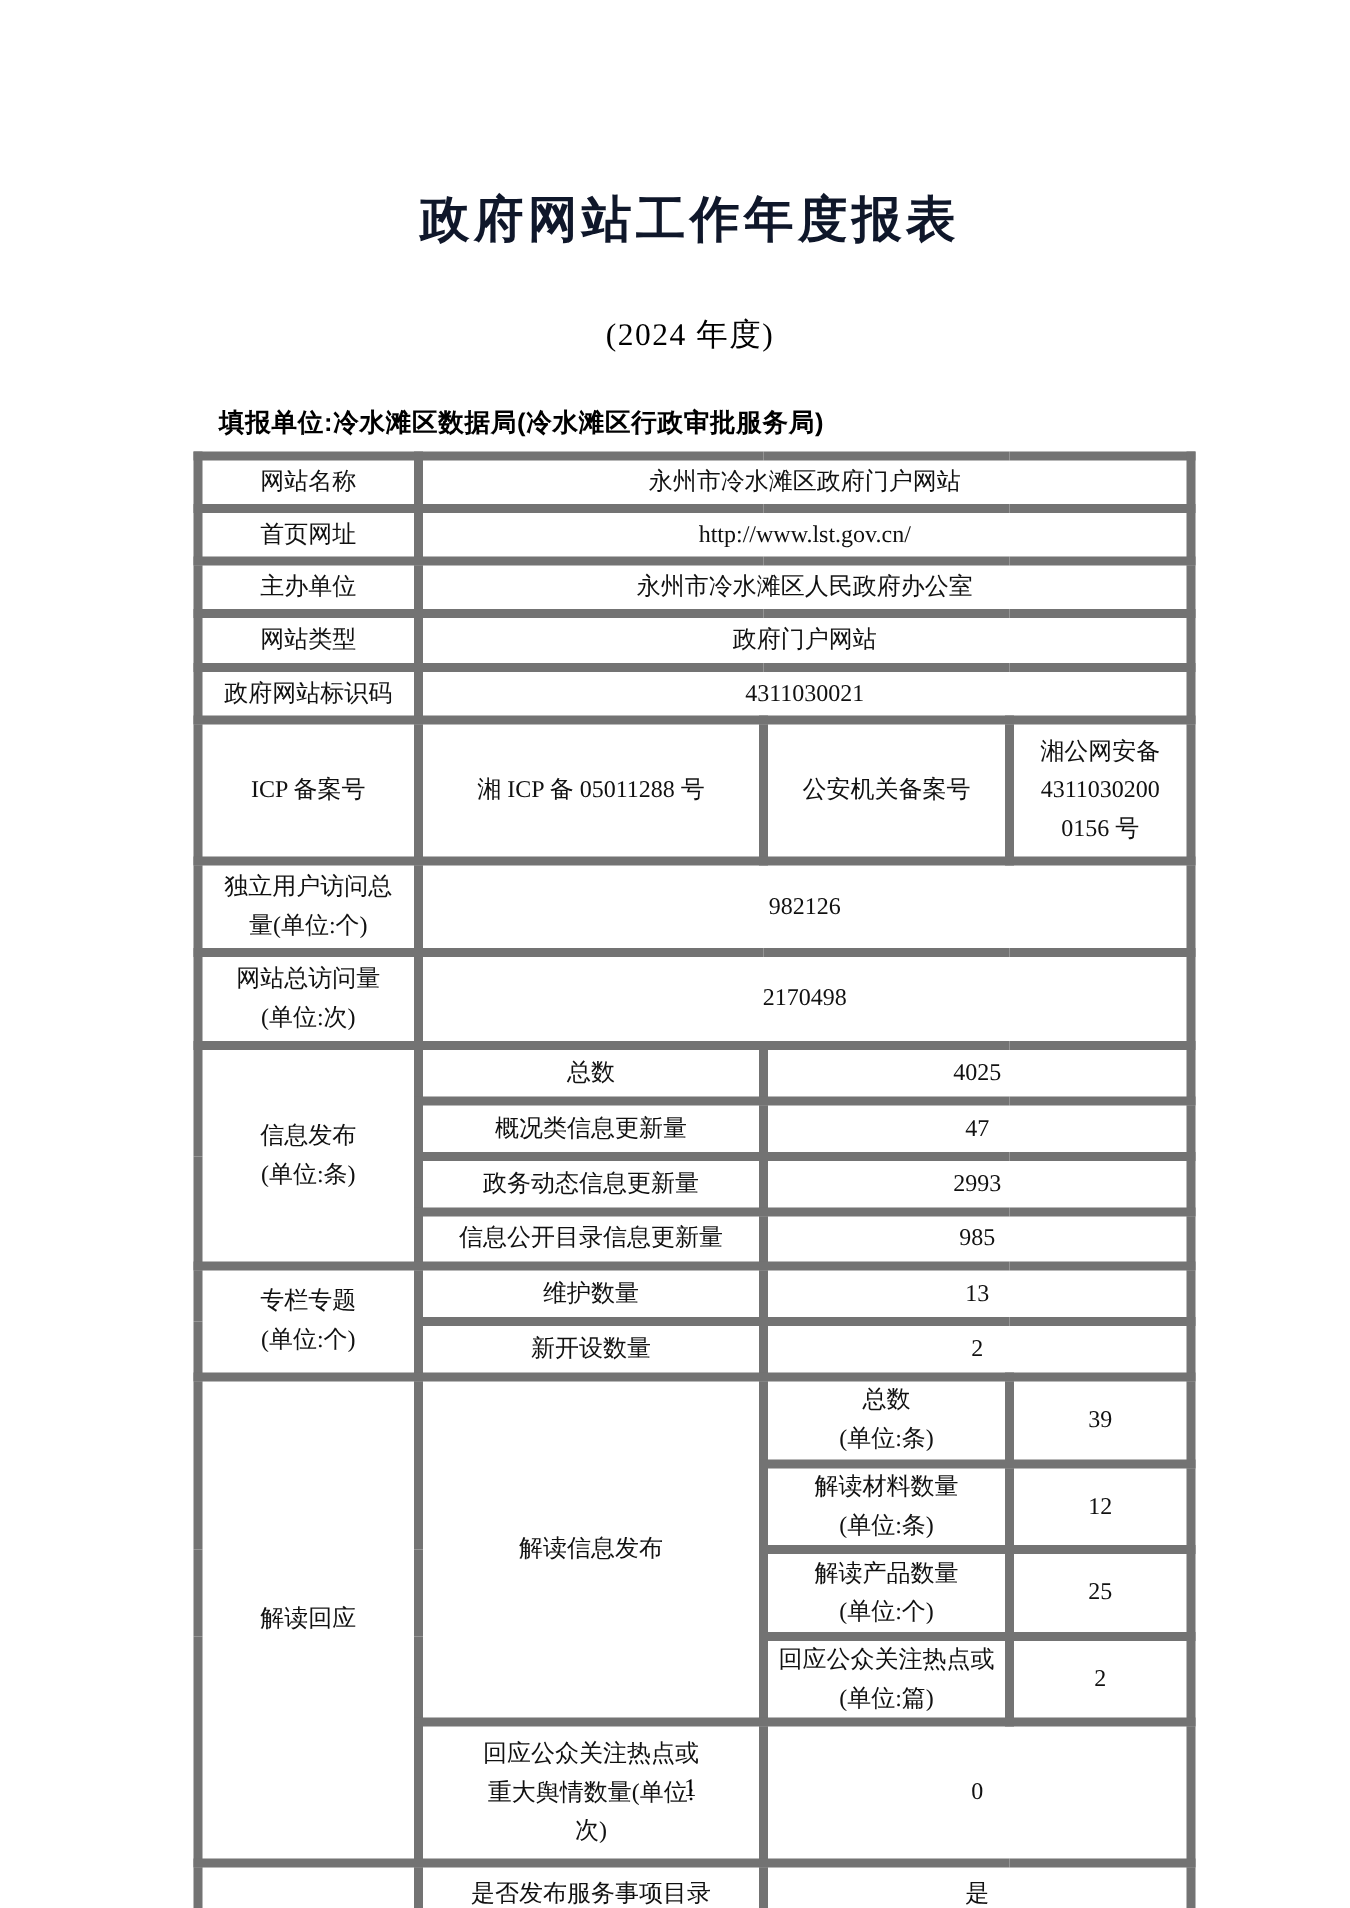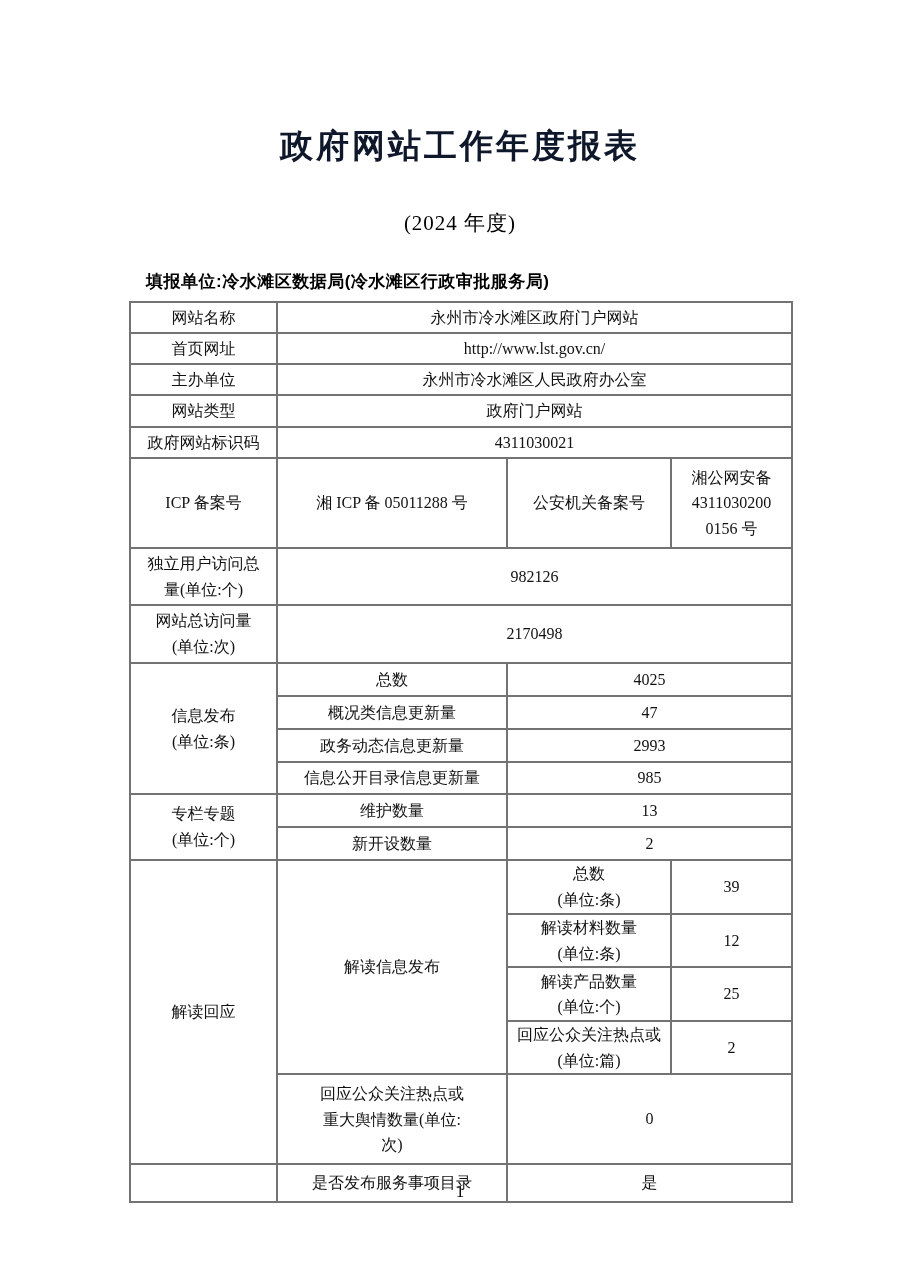--- a/index.html
+++ b/index.html
@@ -21,21 +21,21 @@
     position:absolute;top:270px;left:146px;width:680px;
     font-family:"Liberation Sans","DejaVu Sans",sans-serif;
     font-size:17px;font-weight:700;color:#000;letter-spacing:0.5px;
   }
   table.report{
     position:absolute;top:301px;left:129px;width:662px;
     border-collapse:collapse;table-layout:fixed;
     font-size:16px;color:#111;
   }
   table.report td{
-    border:2px solid #737373;
+    border:6px solid #737373;
     text-align:center;vertical-align:middle;
     padding:0 4px;line-height:1.5;
     overflow:hidden;
   }
   .h29 td{height:29px;} .h30 td{height:30px;} .h31 td{height:31px;}
   .h36 td{height:36px;font-family:Liberation Serif, serif;} .h52 td{height:52px;} .h51 td{height:51px;}
   .h55 td{height:55px;} .h56 td{height:56px;} .h88 td{height:88px;}
   td.rowspan-cell{height:auto;}
   .ln{display:block;line-height:1.6;}
   .page-num{

